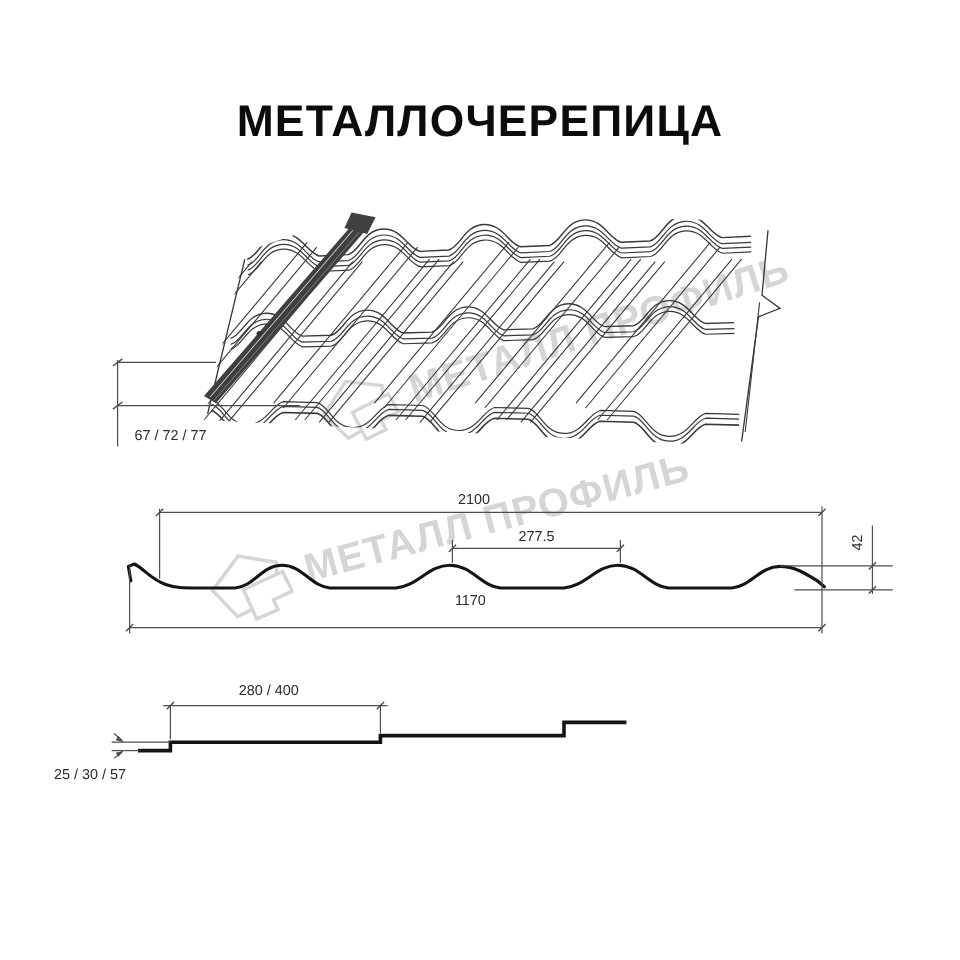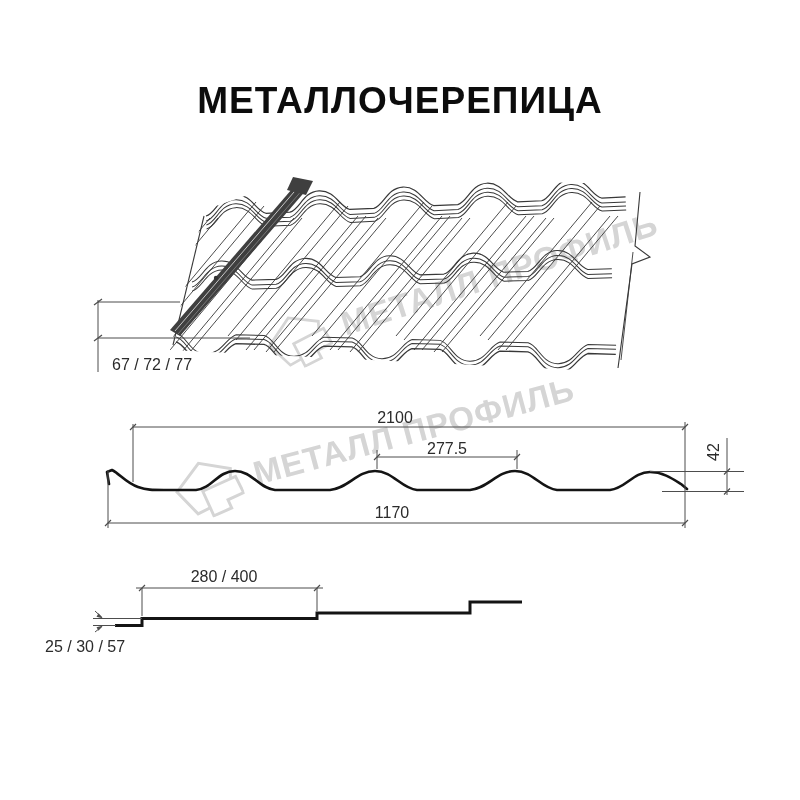--- a/index.html
+++ b/index.html
@@ -3,21 +3,21 @@
 <meta charset="utf-8">
 <style>
   html,body{margin:0;padding:0;background:#fff;}
   #stage{position:relative;width:800px;height:800px;background:#ffffff;overflow:hidden;
          font-family:"Liberation Sans",sans-serif;color:#262626;}
   .abs{position:absolute;}
   .title{left:0;top:60px;width:800px;text-align:center;font-size:37px;font-weight:700;
          letter-spacing:1px;color:#0c0c0c;margin-top:20px;}
   .subtitle{left:0;top:112px;width:800px;text-align:center;font-size:19px;font-weight:500;
             letter-spacing:3px;color:#1a1a1a;}
-  .dim{font-size:16px;color:#2b2b2b;white-space:nowrap;text-align:center;}
+  .dim{font-size:12px;color:#2b2b2b;white-space:nowrap;text-align:center;}
   .dim.center{transform:translateX(-50%);}
   .dim.rot{transform:translate(-50%,-50%) rotate(-90deg);}
   .wm{display:flex;align-items:center;gap:14px;color:#d5d5d5;font-weight:700;
       font-size:33px;letter-spacing:1px;white-space:nowrap;pointer-events:none;}
   .wm-a{left:252px;top:258px;transform:rotate(-18deg);}
   .wm-b{left:162px;top:412px;transform:rotate(-15deg);}
   svg{display:block;}
 </style>
 </head>
 <body>
@@ -152,17 +152,17 @@
     </g>
   </svg>
 
   <div class="abs title">МЕТАЛЛОЧЕРЕПИЦА</div>
 
   <div class="abs dim" style="left:112px;top:356px">67 / 72 / 77</div>
 
   <div class="abs dim center" style="left:395px;top:409px">2100</div>
   <div class="abs dim center" style="left:447px;top:440px">277.5</div>
   <div class="abs dim rot" style="left:714px;top:452px">42</div>
-  <div class="abs dim center" style="left:392px;top:504px">1170</div>
+  <div class="abs dim center" style="left:392px;top:493px">1170</div>
 
   <div class="abs dim center" style="left:224px;top:568px">280 / 400</div>
   <div class="abs dim" style="left:45px;top:638px">25 / 30 / 57</div>
 </div>
 
 </body></html>

